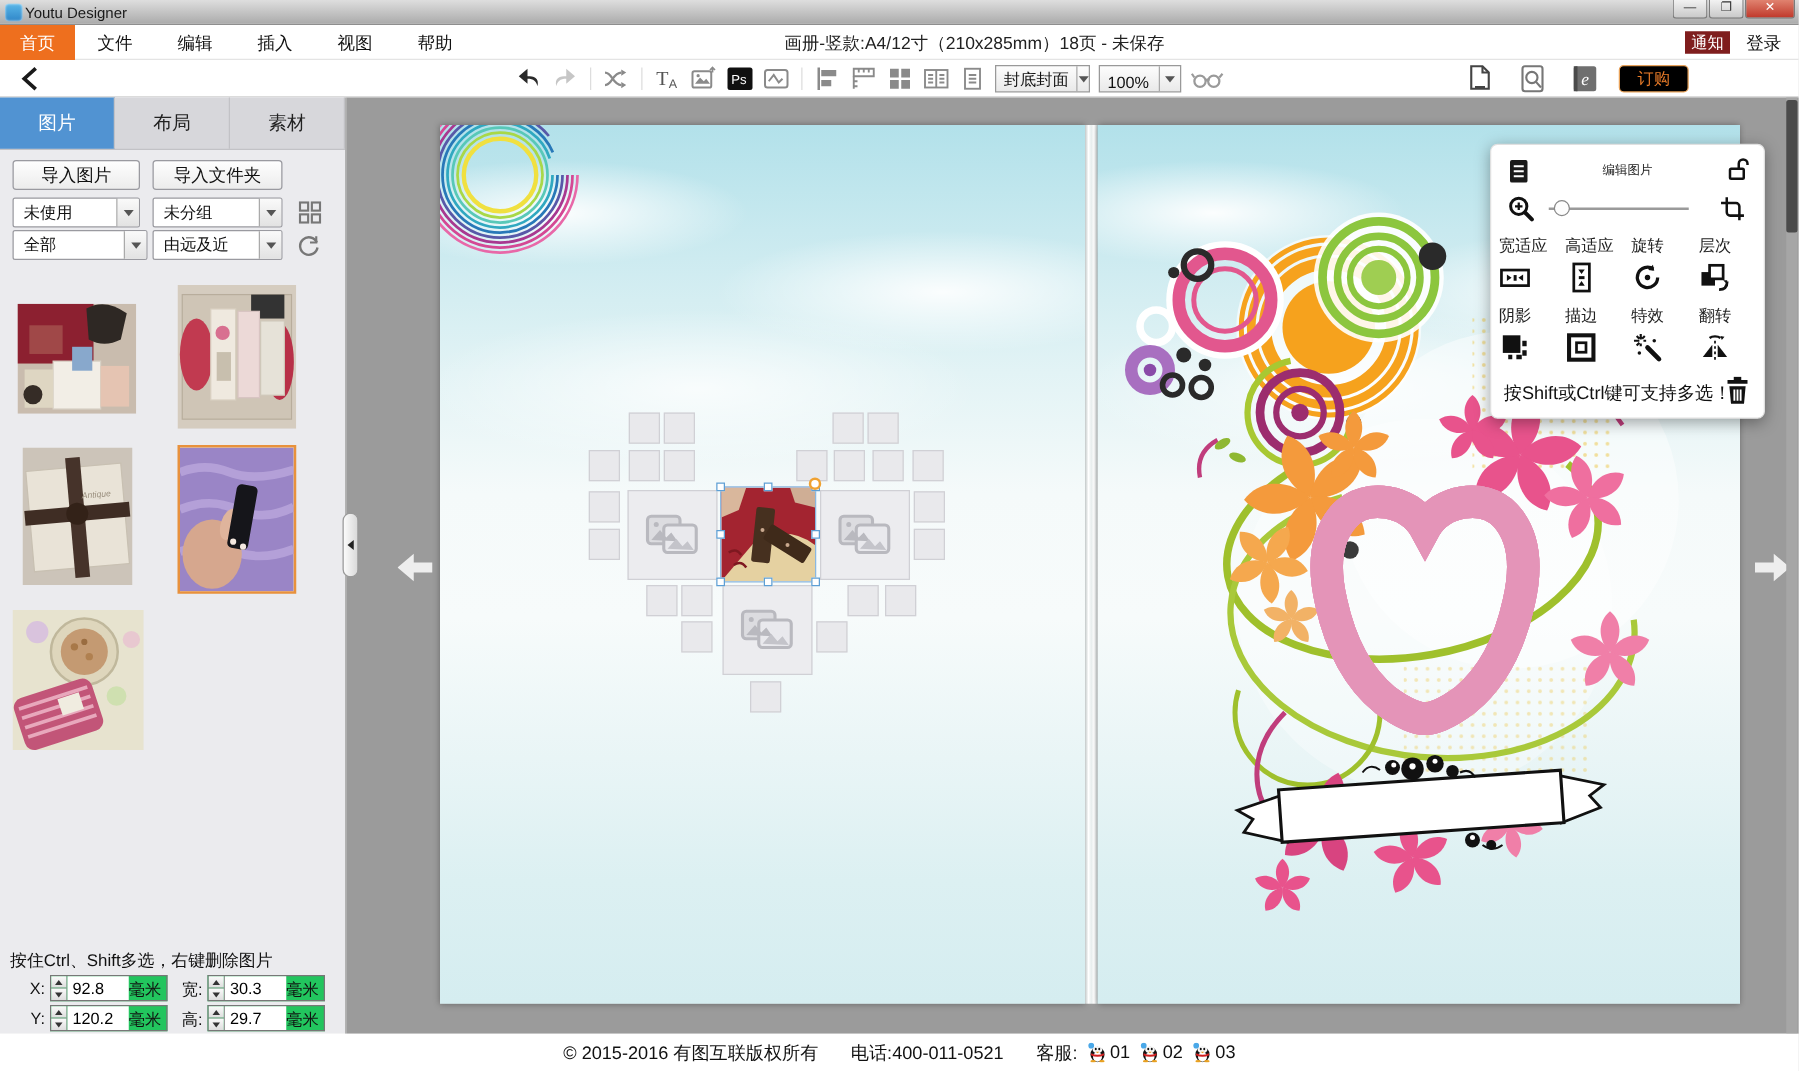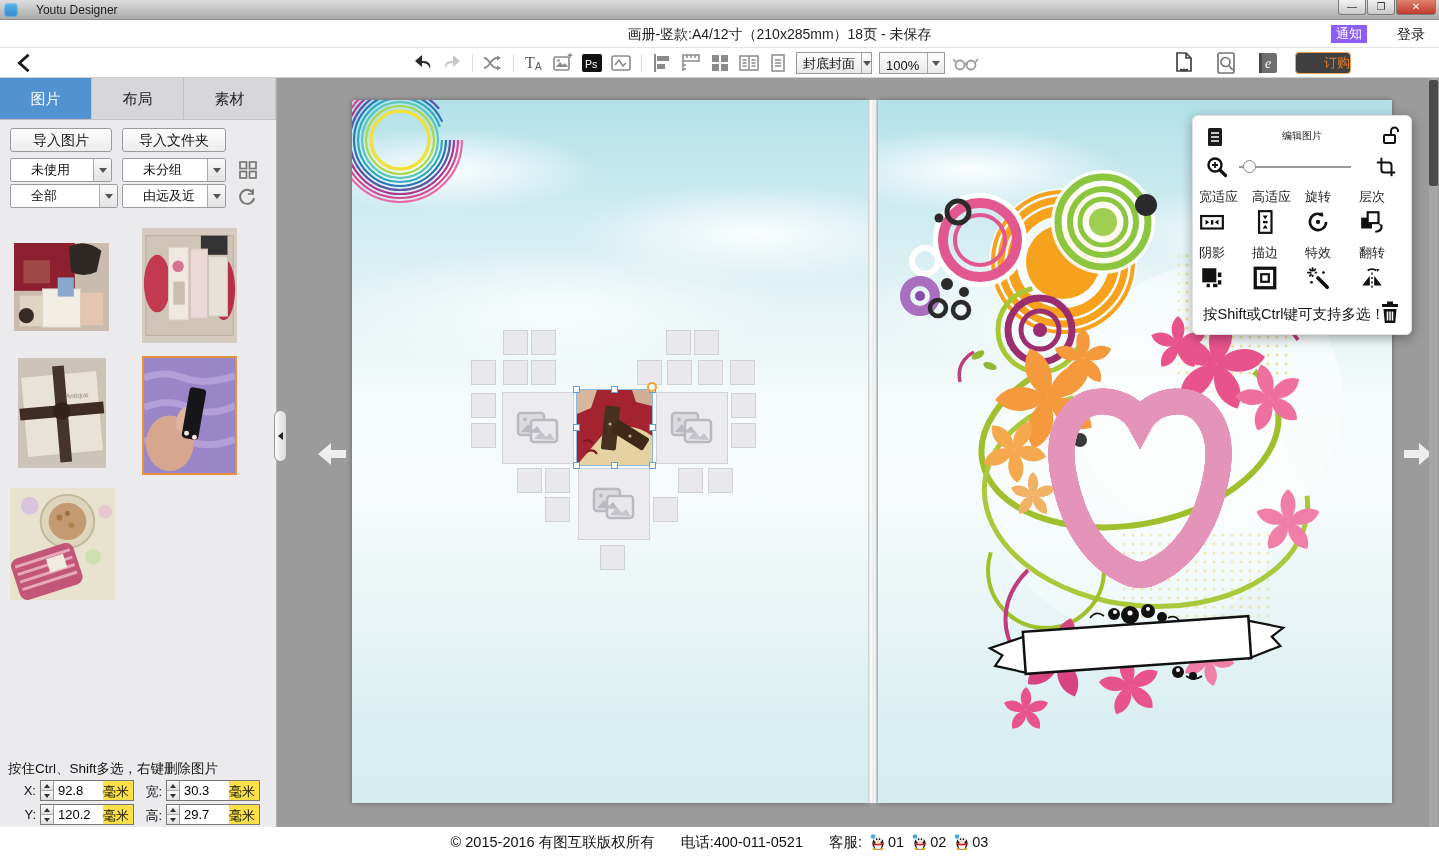--- a/index.html
+++ b/index.html
@@ -5,71 +5,71 @@
   *{box-sizing:border-box;margin:0;padding:0}
   html,body{width:1439px;height:857px;overflow:hidden}
   body{position:relative;font-family:"Liberation Sans","DejaVu Sans",sans-serif;background:#fff;color:#111}
   .abs{position:absolute}
 
   
   .titlebar{position:absolute;left:0;top:0;width:1439px;height:20px;
     background:linear-gradient(#dedede,#ababab);border-bottom:1px solid #8e8e8e}
   .app-logo{position:absolute;left:4px;top:3px;width:14px;height:14px;border-radius:3px;
     background:linear-gradient(#59b6e8,#2f86c8);box-shadow:inset 0 0 2px #fff}
-  .app-title{position:absolute;left:36px;top:3px;font-size:12px;color:#1a1a1a}
+  .app-title{position:absolute;left:20px;top:3px;font-size:12px;color:#1a1a1a}
   .winbtns{position:absolute;right:3px;top:0;display:flex}
   .winbtn{width:28px;height:15px;margin-left:1px;border:1px solid #7c7c7c;border-top:none;
     border-radius:0 0 3px 3px;background:linear-gradient(#f2f2f2,#c9c9c9);
     font-size:10px;line-height:13px;text-align:center;color:#333}
   .winbtn.close{background:linear-gradient(#e0826f,#c0392b);color:#fff;width:40px}
 
   
   .menubar{position:absolute;left:0;top:20px;width:1439px;height:28px;background:#fff;border-bottom:1px solid #e4e4e4}
   .menu-items{position:absolute;left:0;top:0;height:28px;display:flex}
   .menu-item{min-width:60px;padding:0 18px;line-height:28px;font-size:14px;text-align:center;color:#111;cursor:default}
   .menu-item.active{background:#ee6f1e;color:#fff;padding:0;width:60px}
   .doc-title{position:absolute;left:50%;top:0;transform:translateX(-50%);margin-left:60px;
     line-height:28px;font-size:14px;color:#222;white-space:nowrap}
-  .notice-badge{position:absolute;right:72px;top:5px;width:36px;height:18px;background:#8b5cf6;color:#fff;
+  .notice-badge{position:absolute;right:55px;top:5px;width:36px;height:18px;background:#7f1d1d;color:#fff;
     font-size:13px;text-align:center;line-height:18px}
   .login-link{position:absolute;right:14px;top:5px;font-size:14px;line-height:18px;color:#111}
 
   
   .toolbar{position:absolute;left:0;top:48px;width:1439px;height:30px;background:#fff;border-bottom:1px solid #cfcfcf}
   .back-btn{position:absolute;left:14px;top:4px;width:20px;height:22px}
   .tb-center{position:absolute;left:412px;top:3px;height:24px;display:flex;align-items:center;gap:7px}
   .ticon{width:22px;height:22px;display:block}
   .tsep{width:1px;height:18px;background:#ddd;margin:0 2px}
   .tb-select{height:22px;border:1px solid #999;background:linear-gradient(#fdfdfd,#e9e9e9);
     display:flex;align-items:flex-end;font-size:13px}
   .tb-select .val{flex:1;padding:0 6px;white-space:nowrap}
   .tb-select .arr{width:17px;align-self:stretch;border-left:1px solid #aaa;display:flex;align-items:center;justify-content:center}
   .caret{width:0;height:0;border-left:4px solid transparent;border-right:4px solid transparent;border-top:5px solid #555}
   .tb-right-icon{position:absolute;top:3px;width:24px;height:24px}
   .order-btn{position:absolute;left:1295px;top:4px;width:56px;height:22px;border:1px solid #e8a25a;border-radius:4px;
-    background:#404040;color:#e87b28;font-size:13px;text-align:right;line-height:20px}
+    background:#000000;color:#e87b28;font-size:13px;text-align:center;line-height:20px}
 
   
   .sidebar{position:absolute;left:0;top:78px;width:277px;height:749px;background:#ebebee;border-right:1px solid #b2b2b2}
   .sb-tabs{position:absolute;left:0;top:0;width:100%;height:42px;background:#d7d7db;display:flex;border-bottom:1px solid #c2c2c6}
   .sb-tab{flex:1;text-align:center;line-height:42px;font-size:15px;color:#222;border-right:1px solid #c2c2c6}
   .sb-tab.active{background:#5193d2;color:#fff}
   .sb-btn{position:absolute;height:24px;background:linear-gradient(#fefefe,#ececec);border:1px solid #9a9aa0;
     border-radius:3px;font-size:14px;text-align:center;line-height:22px}
   .sb-select{position:absolute;height:24px;background:#fff;border:1px solid #9a9aa0;border-radius:2px;
     display:flex;align-items:center;font-size:13px}
-  .sb-select .val{flex:1;padding-left:20px;white-space:nowrap}
+  .sb-select .val{flex:1;padding-left:8px;white-space:nowrap}
   .sb-select .arr{width:18px;align-self:stretch;border-left:1px solid #aaa;display:flex;align-items:center;justify-content:center;
     background:linear-gradient(#fafafa,#e2e2e2)}
   .thumb{position:absolute;display:block}
   .thumb.selected{outline:2px solid #e8913c}
   .sb-hint{position:absolute;left:8px;top:682px;font-size:13.5px;color:#111;white-space:nowrap}
   .pos-row{position:absolute;left:0;width:277px;height:21px}
   .pos-label{position:absolute;top:3px;font-size:13px;text-align:right;width:24px}
-  .pos-box{position:absolute;top:0;width:94px;height:21px;border:1px solid #777;background:#fde047;display:flex;align-items:stretch}
+  .pos-box{position:absolute;top:0;width:94px;height:21px;border:1px solid #777;background:#22c55e;display:flex;align-items:stretch}
   .stepper{width:13px;border-right:1px solid #999;display:flex;flex-direction:column}
   .step{flex:1;display:flex;align-items:center;justify-content:center;background:linear-gradient(#fafafa,#dedede)}
   .step:first-child{border-bottom:1px solid #aaa}
   .tri-up{width:0;height:0;border-left:3px solid transparent;border-right:3px solid transparent;border-bottom:4px solid #333}
   .tri-dn{width:0;height:0;border-left:3px solid transparent;border-right:3px solid transparent;border-top:4px solid #333}
   .pos-input{flex:1;border:none;outline:none;font-size:13px;padding-left:4px;min-width:0;font-family:inherit}
   .pos-unit{font-size:13px;padding:2px 4px 0 0;color:#111}
   .collapse-handle{position:absolute;left:274px;top:410px;width:13px;height:52px;border:1px solid #9a9a9a;
     border-radius:7px;background:linear-gradient(90deg,#fbfbfb,#d9d9d9);z-index:30;display:flex;align-items:center;justify-content:center}
   .collapse-handle .tri-l{width:0;height:0;border-top:4px solid transparent;border-bottom:4px solid transparent;border-right:5px solid #222}
@@ -122,20 +122,28 @@
   <span class="app-logo"></span>
   <span class="app-title">Youtu Designer</span>
   <div class="winbtns">
     <div class="winbtn">—</div>
     <div class="winbtn">❐</div>
     <div class="winbtn close">✕</div>
   </div>
 </div>
 
 <div class="menubar">
+  <div class="menu-items">
+    <div class="menu-item active">首页</div>
+    <div class="menu-item">文件</div>
+    <div class="menu-item">编辑</div>
+    <div class="menu-item">插入</div>
+    <div class="menu-item">视图</div>
+    <div class="menu-item">帮助</div>
+  </div>
   <div class="doc-title">画册-竖款:A4/12寸（210x285mm）18页 - 未保存</div>
   <div class="notice-badge">通知</div>
   <div class="login-link">登录</div>
 </div>
 
 <div class="toolbar">
   <svg class="back-btn" viewBox="0 0 20 24">
     <polyline points="15,3 5,12 15,21" fill="none" stroke="#1a1a1a" stroke-width="3.2"></polyline>
   </svg>
 

